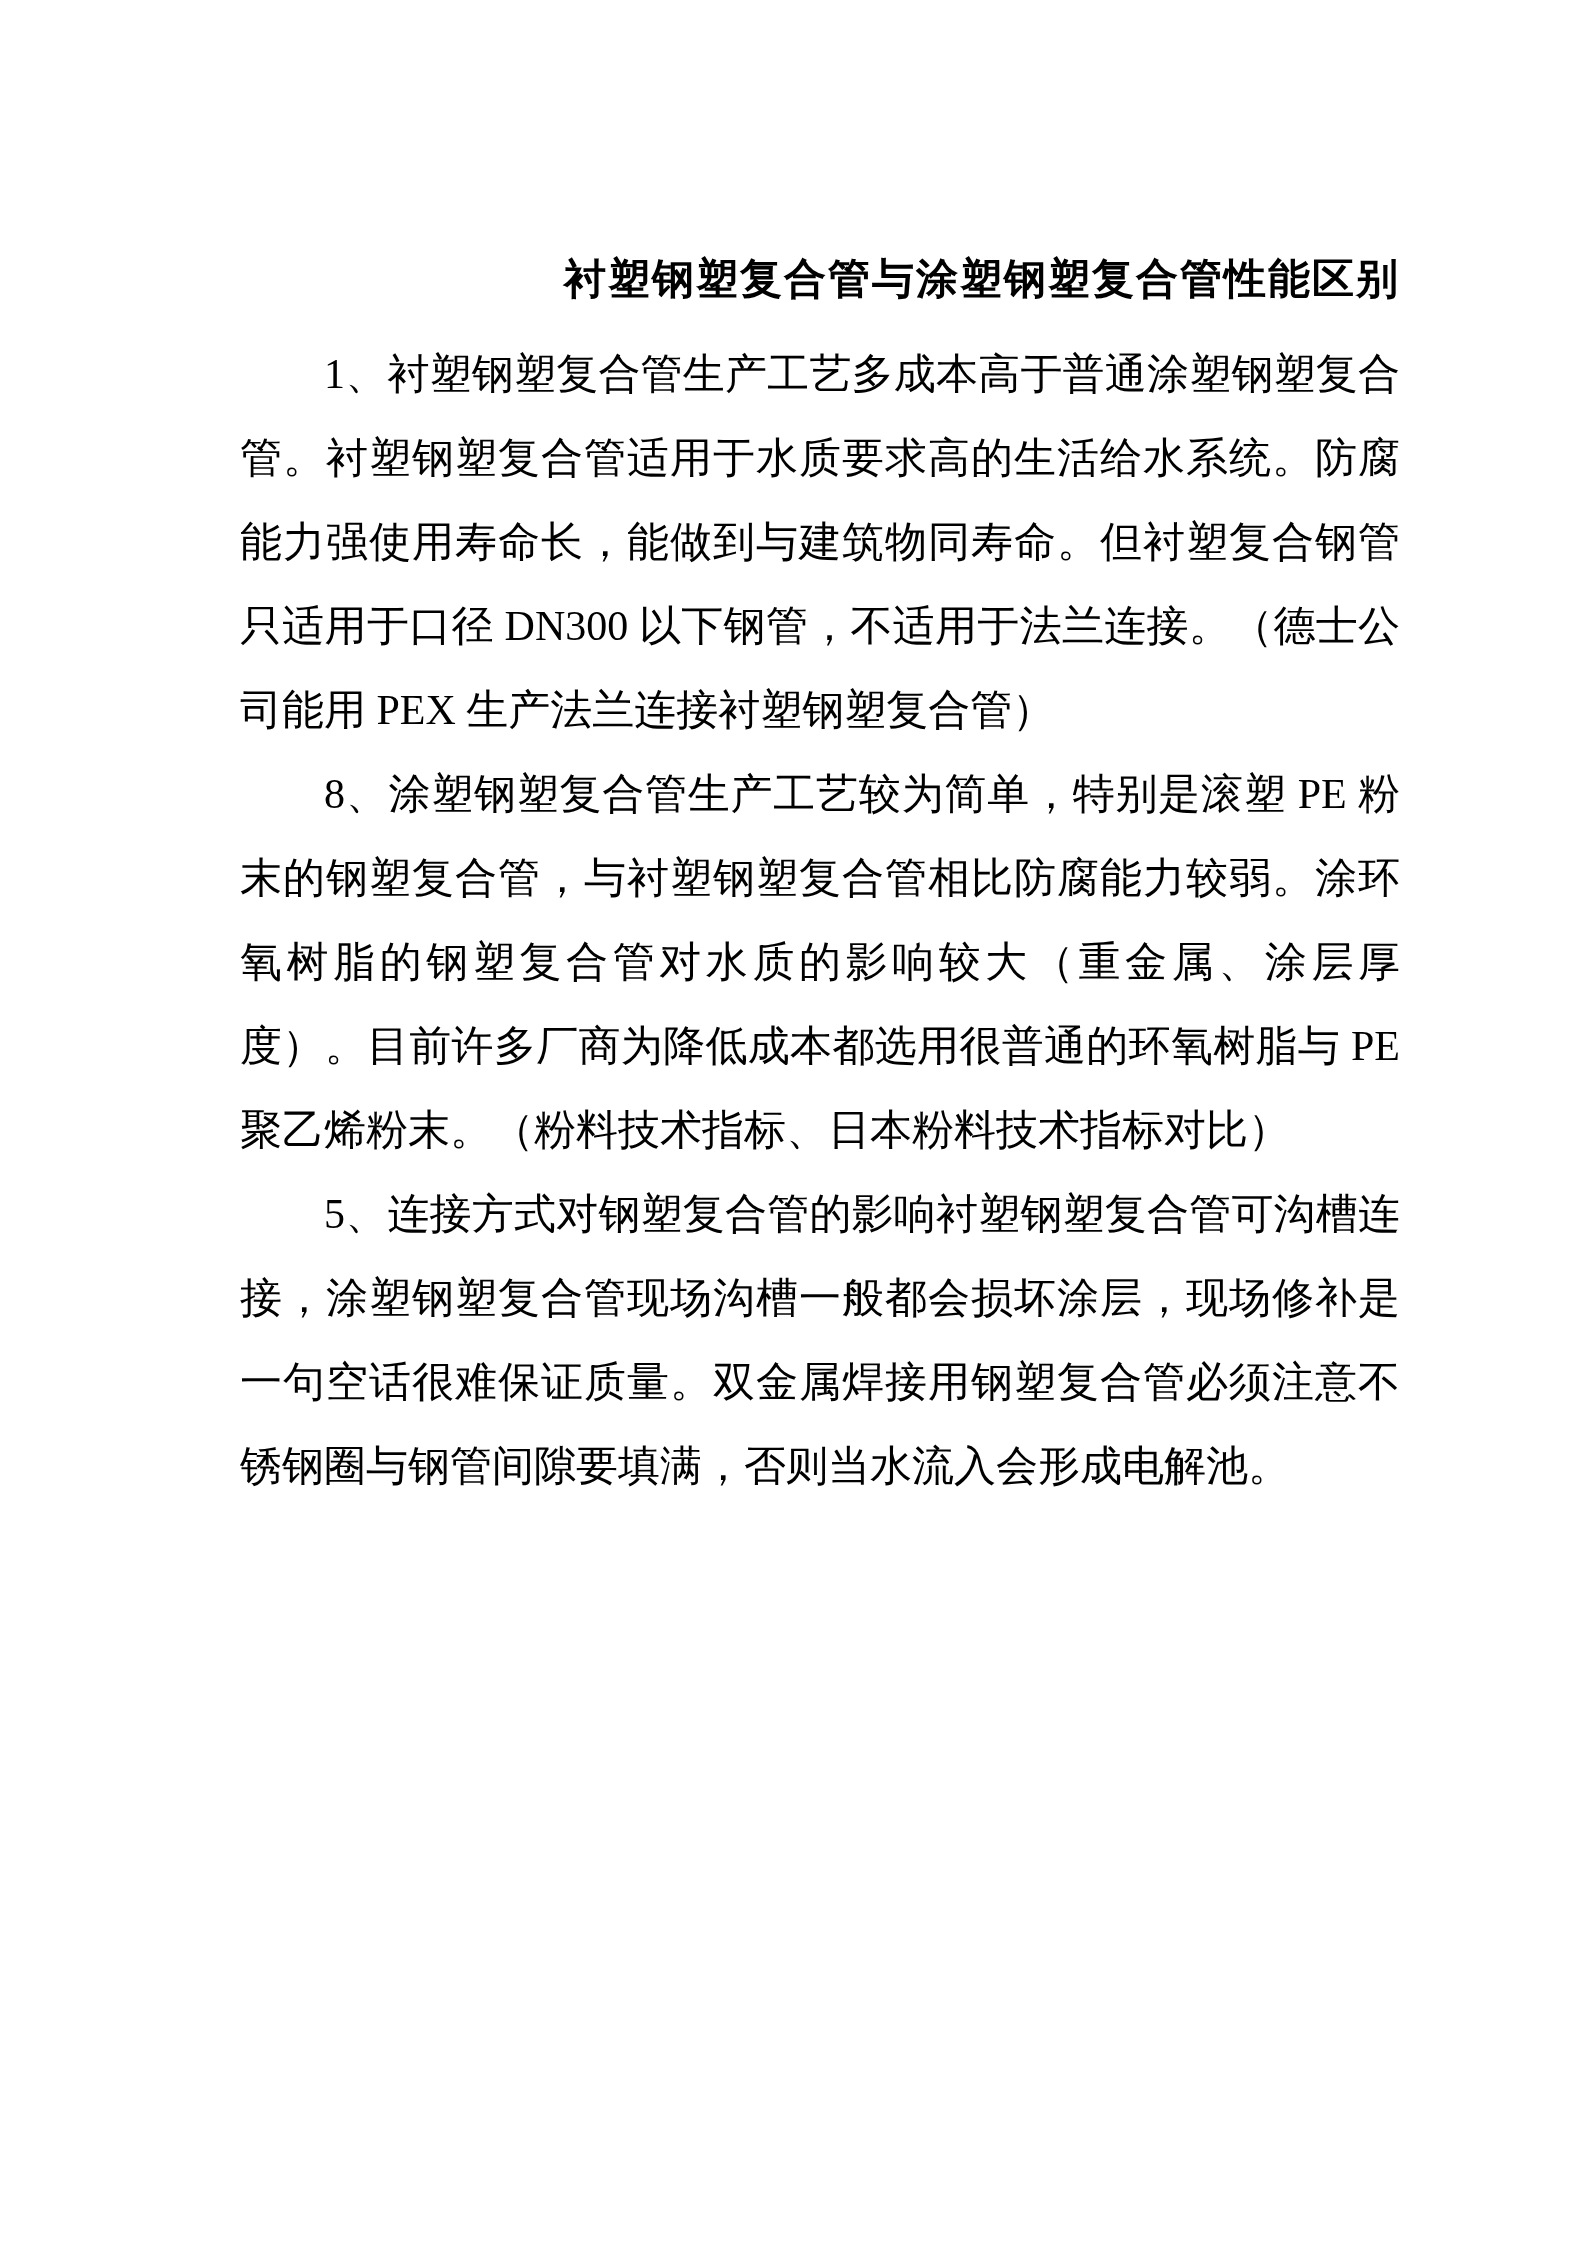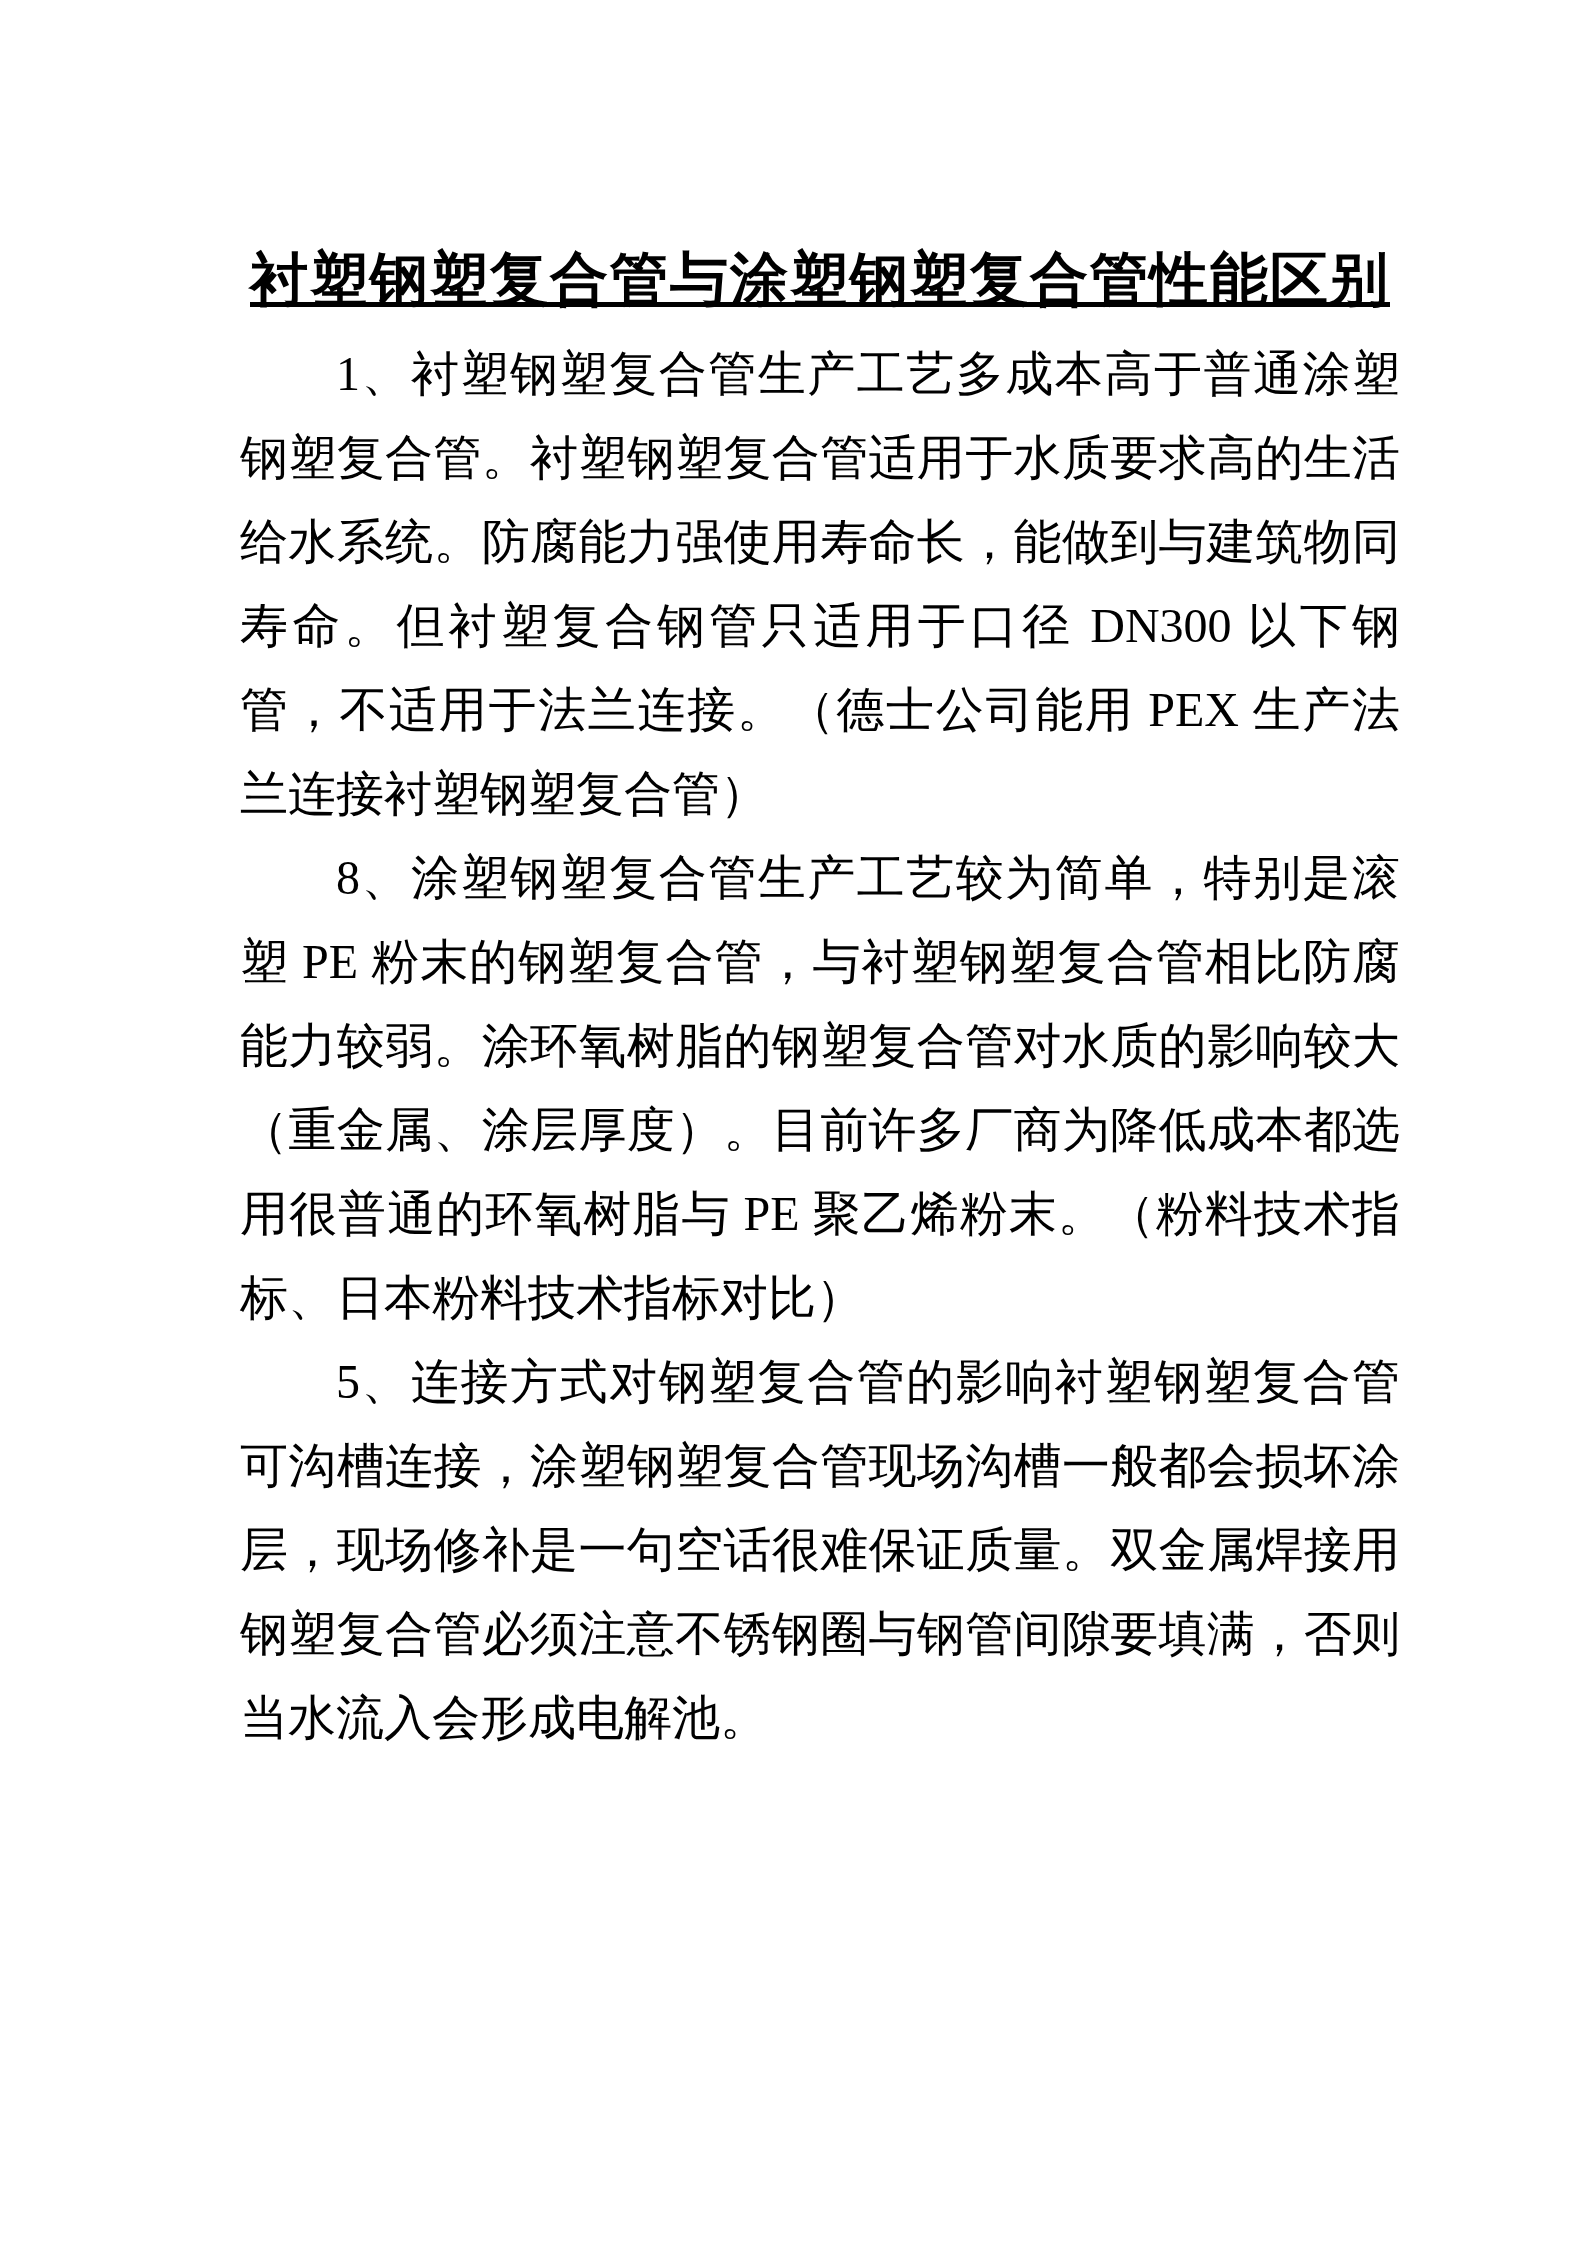--- a/index.html
+++ b/index.html
@@ -18,33 +18,32 @@
     }
     .content {
       position: absolute;
       left: 240px;
       top: 227px;
       width: 1160px;
     }
     .title {
       margin: 0;
       padding: 0;
-      font-size: 58px;
+      font-size: 42px;
       line-height: 105px;
       font-weight: bold;
-      text-align: center;
+      text-align: right;
       letter-spacing: 2px;
       word-break: break-all;
       overflow-wrap: anywhere;
-      text-decoration: underline;
     }
     .para {
       margin: 0;
       padding: 0;
-      font-size: 48px;
+      font-size: 42px;
       line-height: 84px;
       text-align: justify;
       text-justify: inter-ideograph;
       text-indent: 2em;
       letter-spacing: 0px;
       word-break: normal;
     }
   </style>
 </head>
 <body>

